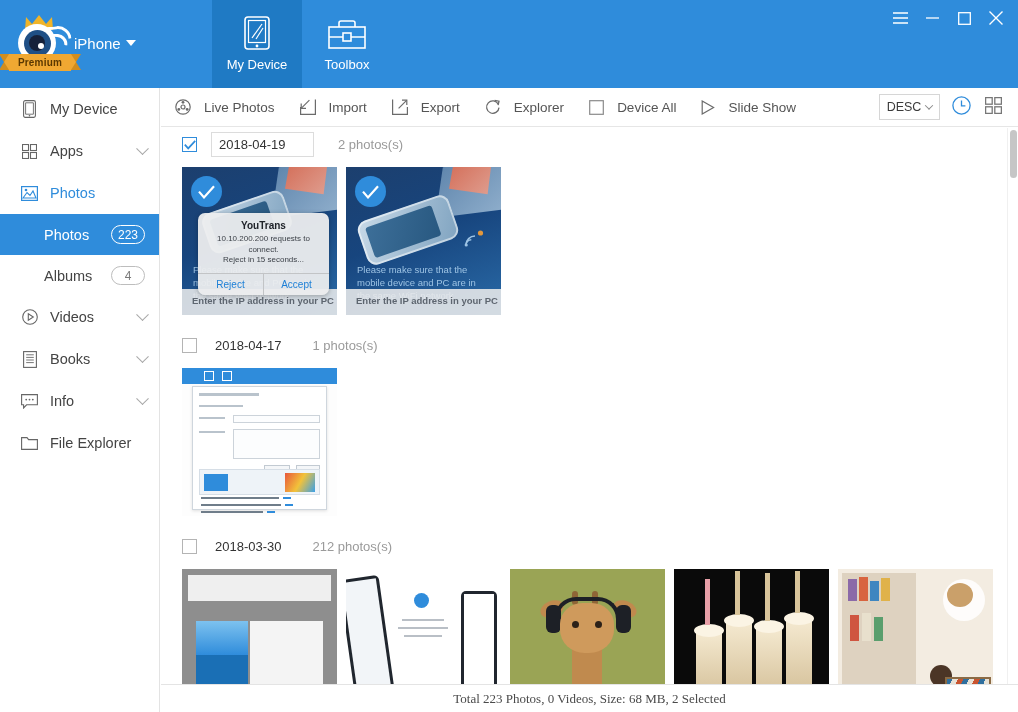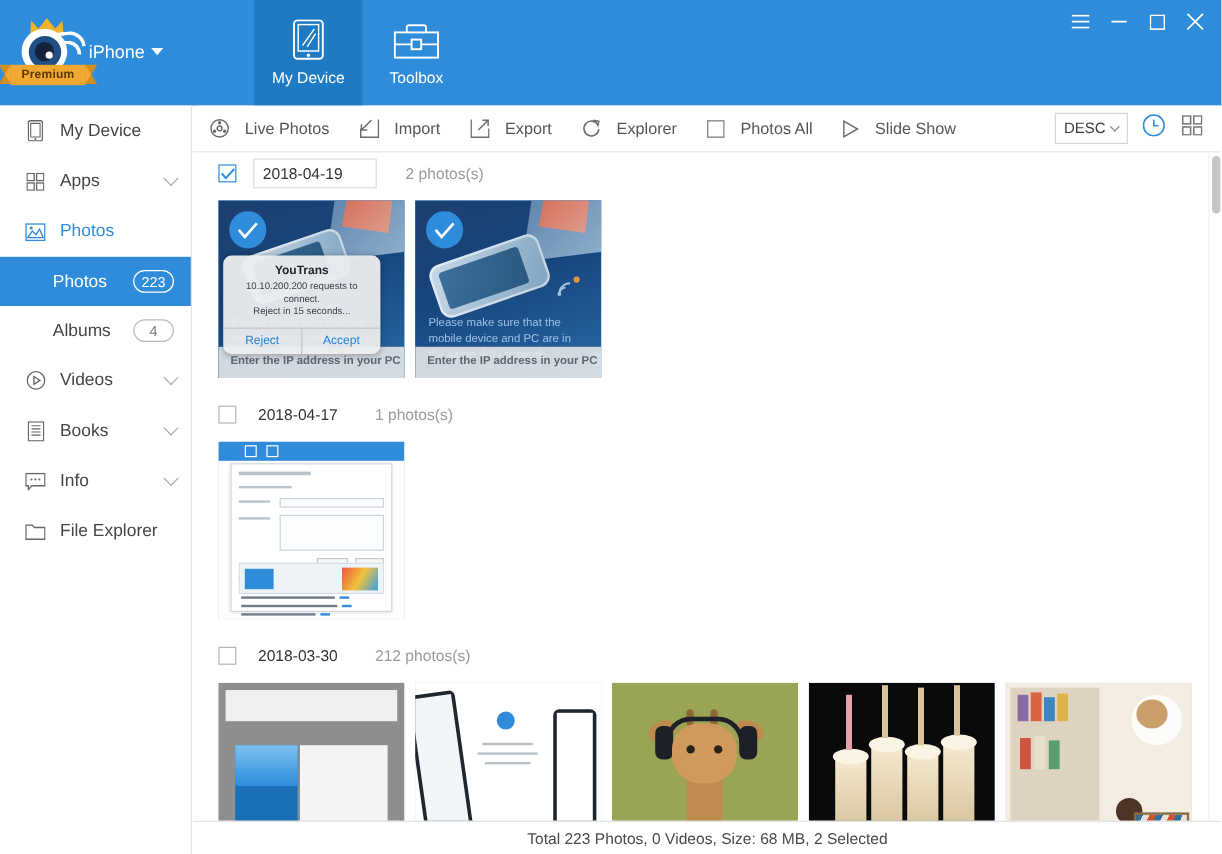--- a/index.html
+++ b/index.html
@@ -232,21 +232,21 @@
     font-size:9.5px; line-height:13px; color:#9dc3e4;
   }
   .yt-foot {
     position:absolute; left:0; right:0; bottom:0; height:26px;
     background: rgba(235,235,235,.88);
   }
   .yt-foot span {
     position:absolute; left:10px; top:6px; font-size:9.5px; font-weight:bold; color:#5e6670;
   }
   .yt-dialog {
-    position:absolute; left:4px; top:46px; width:131px;
+    position:absolute; left:16px; top:46px; width:131px;
     background: rgba(236,237,238,.95); border-radius:7px; z-index:3;
     overflow:hidden; box-shadow: 0 1px 5px rgba(0,0,0,.28);
   }
   .yt-dialog .t { font-size:10px; font-weight:bold; color:#20242a; text-align:center; padding:7px 4px 3px; }
   .yt-dialog .m { font-size:8px; color:#3a3f46; text-align:center; padding:0 5px 7px; line-height:10.5px; }
   .yt-dialog .btns { display:flex; border-top:1px solid #c2c4c6; }
   .yt-dialog .btns div {
     flex:1; text-align:center; font-size:10px; color:#1c7fd6; padding:5px 0;
   }
   .yt-dialog .btns div:first-child { border-right:1px solid #c2c4c6; }
@@ -307,21 +307,21 @@
   .bt5 .bear { position:absolute; right:20px; top:14px; width:26px; height:24px; border-radius:50%; background:#caa06a;}
   .bt5 .kid { position:absolute; left:88px; bottom:0; width:30px; height:34px; background:#b4452f; border-radius:12px 12px 0 0;}
   .bt5 .kidhead { position:absolute; left:92px; bottom:30px; width:22px; height:22px; border-radius:50%; background:#4b3526;}
   .bt5 .easel { position:absolute; right:2px; bottom:6px; width:46px; height:34px; background:repeating-linear-gradient(115deg,#2f6f9e 0 5px,#e8e2d6 5px 10px,#c9542f 10px 15px); border:2px solid #8b6b45;}
 
   
   .statusbar {
     position: absolute; left: 161px; top: 684px; width: 857px; height: 28px;
     border-top: 1px solid #e4e4e4; background: #ffffff;
     display: flex; align-items: center; justify-content: center;
-    font-size: 13px; color: #4a4a4a;
+    font-size: 13px; color: #4a4a4a; font-family: Liberation Serif, serif;
   }
 
   
   .scrollbar {
     position: absolute; right: 0; top: 128px; width: 11px; height: 556px;
     background: #ffffff; border-left: 1px solid #f0f0f0;
   }
   .scrollthumb {
     position: absolute; left: 2px; top: 2px; width: 7px; height: 48px;
     background: #c6c6c6; border-radius: 4px; cursor: pointer;
@@ -543,21 +543,21 @@
       </span>
       <span>Explorer</span>
     </div>
 
     <div class="tbtn">
       <span class="ico">
         <svg width="15" height="15" viewBox="0 0 15 15">
             <rect x="0.7" y="0.7" width="13.6" height="13.6" fill="none" stroke="#8a8a8a" stroke-width="1.2"></rect>
           </svg>
       </span>
-      <span>Photos All</span>
+      <span>Device All</span>
     </div>
 
     <div class="tbtn">
       <span class="ico">
         <svg width="14" height="15" viewBox="0 0 14 15">
             <path d="M1.2 1 L12.6 7.5 L1.2 14 Z" fill="none" stroke="#6b6b6b" stroke-width="1.2"></path>
           </svg>
       </span>
       <span>Slide Show</span>
     </div>

